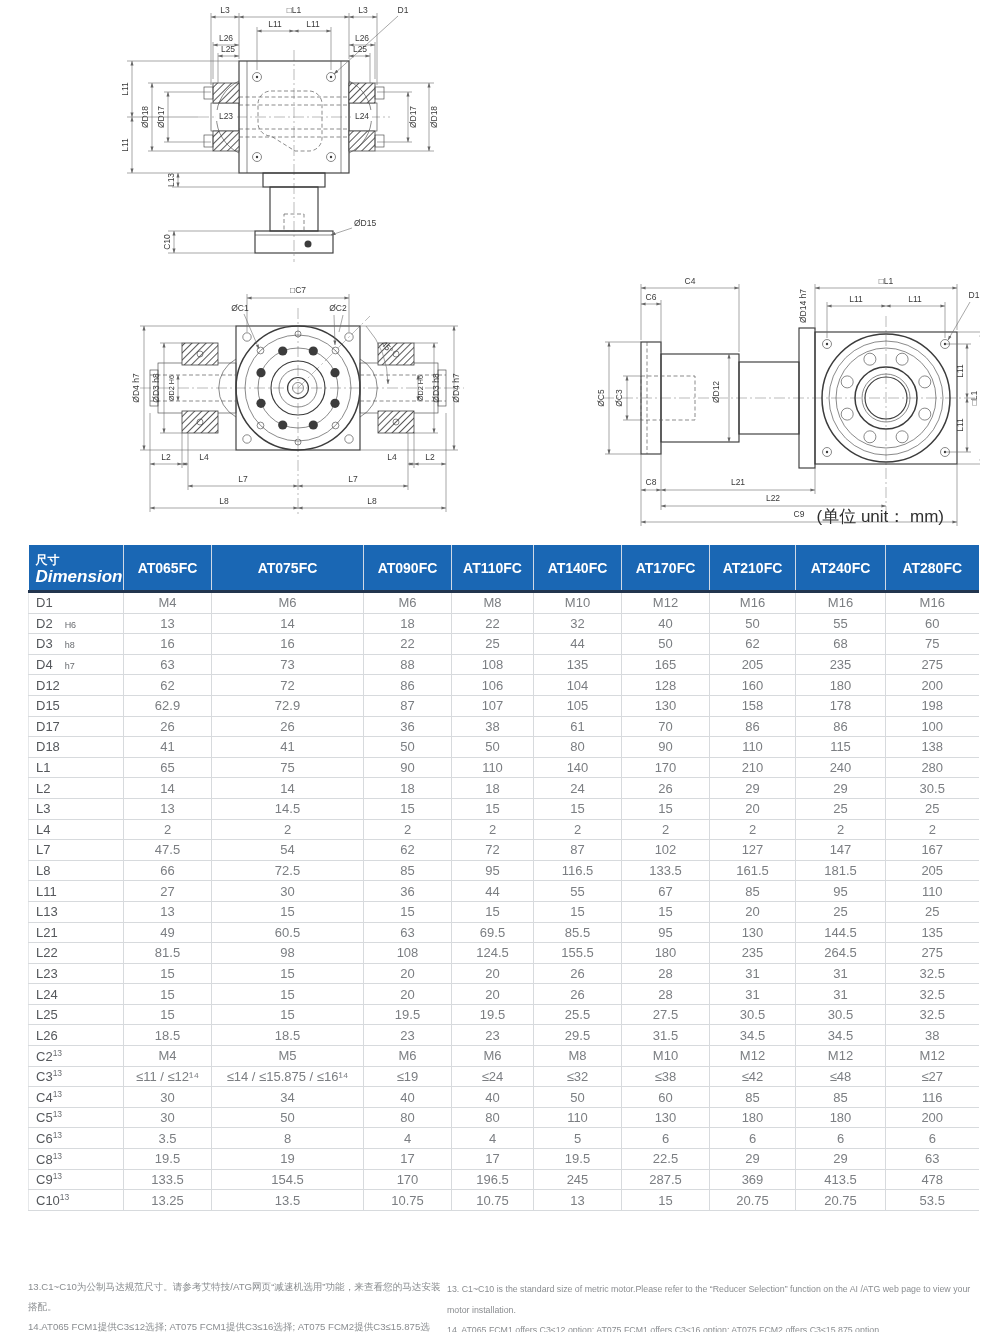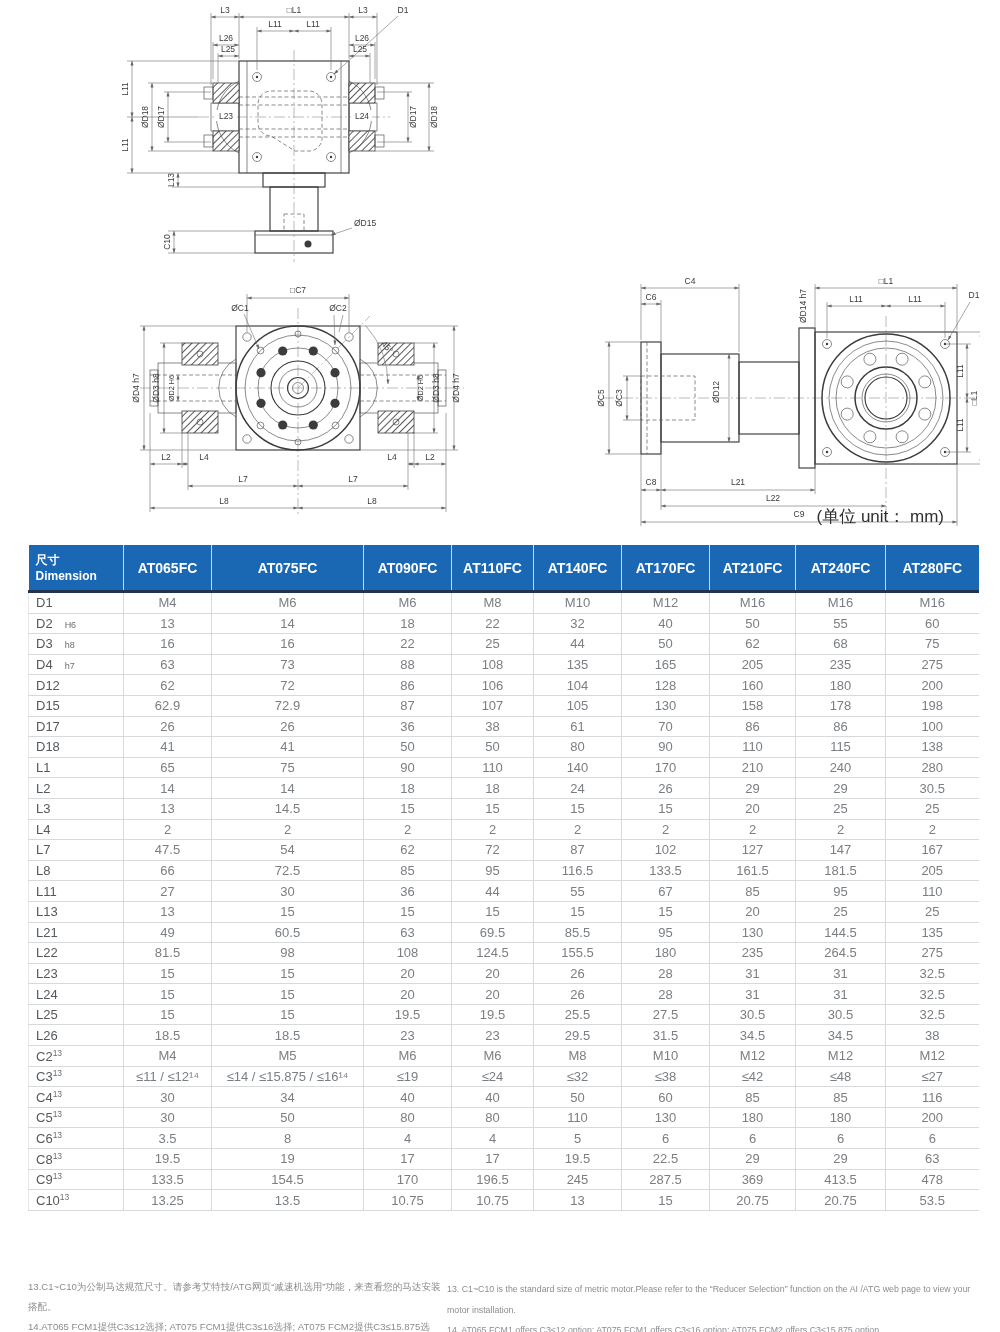--- a/index.html
+++ b/index.html
@@ -21,21 +21,21 @@
   .unit-note{position:absolute;top:505px;right:36px;font-size:17px;color:#2f2f2f;}
   
   .dim-table{position:absolute;left:28px;top:545px;width:950px;border-collapse:collapse;
              table-layout:fixed;font-size:13px;}
   .dim-table thead th{background:#1A67B4;color:#fff;font-weight:bold;font-size:14px;
              text-align:center;vertical-align:middle;height:45px;padding:0;
              border-right:1px solid #cfd9e6;border-bottom:3px solid #22354e;}
   .dim-table thead th:last-child{border-right:none;text-align:center;}
   .dim-table thead th.dimhead{text-align:left;padding-left:7px;}
   .dimhead .cn{font-size:12px;line-height:17px;display:block;}
-  .dimhead .en{font-size:12px;line-height:15px;display:block;}
+  .dimhead .en{font-size:17px;line-height:15px;display:block;font-style:italic;}
   .dim-table tbody td{height:17.6px;padding:1px 2px;border-bottom:1px solid #d7dadd;
              border-right:1px solid #d7dadd;text-align:center;color:#7b7e82;
              white-space:nowrap;overflow:hidden;}
   .dim-table tbody td:last-child{border-right:none;}
   .dim-table tbody td.lab{text-align:left;padding-left:7px;color:#55585c;border-left:1px solid #e6e8ea;}
   .rsub{font-size:9px;margin-left:12px;color:#6a6d71;}
   .rsup{font-size:8.5px;color:#6a6d71;}
   
   .fn{position:absolute;color:#8a8d90;}
   .fn-cn{left:28px;top:1277px;width:414px;font-size:9.6px;line-height:20px;}

